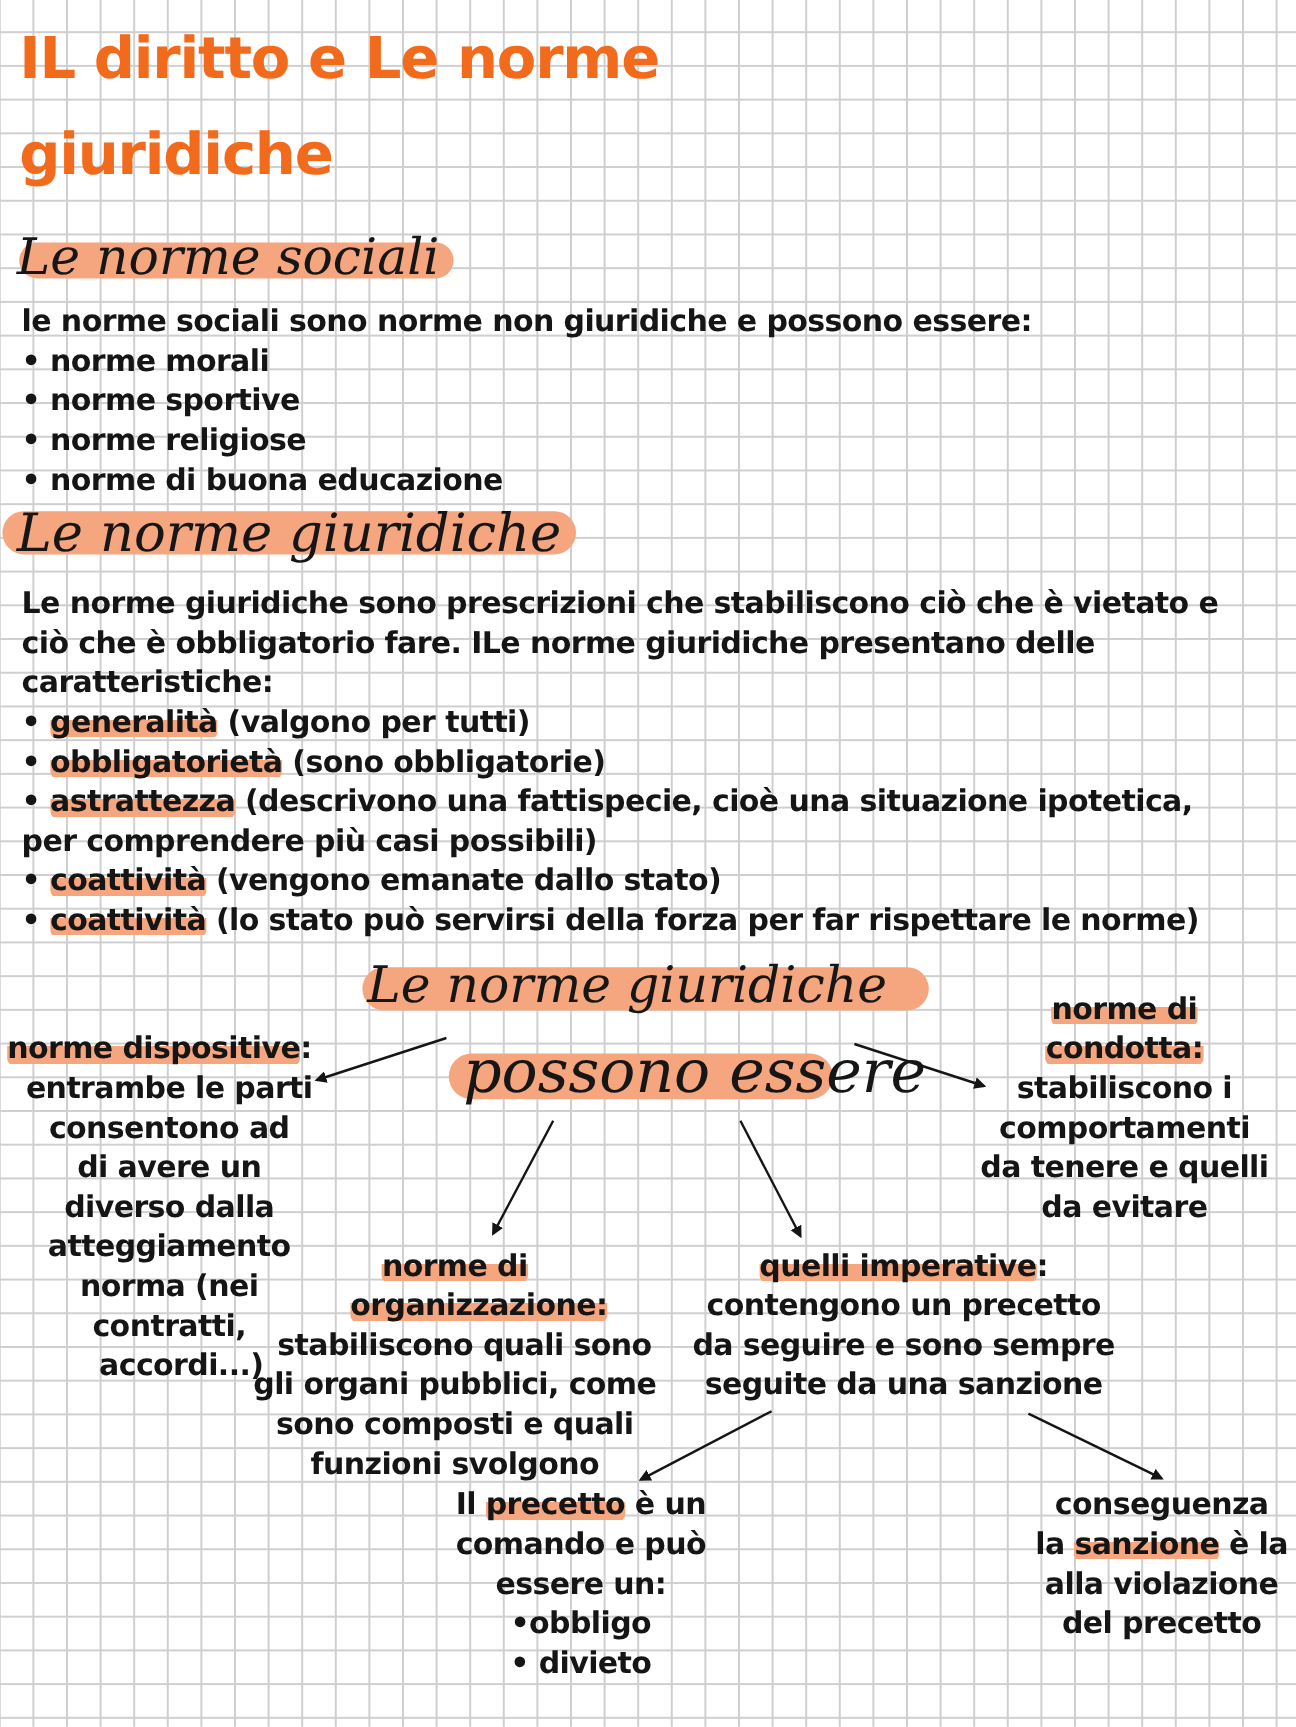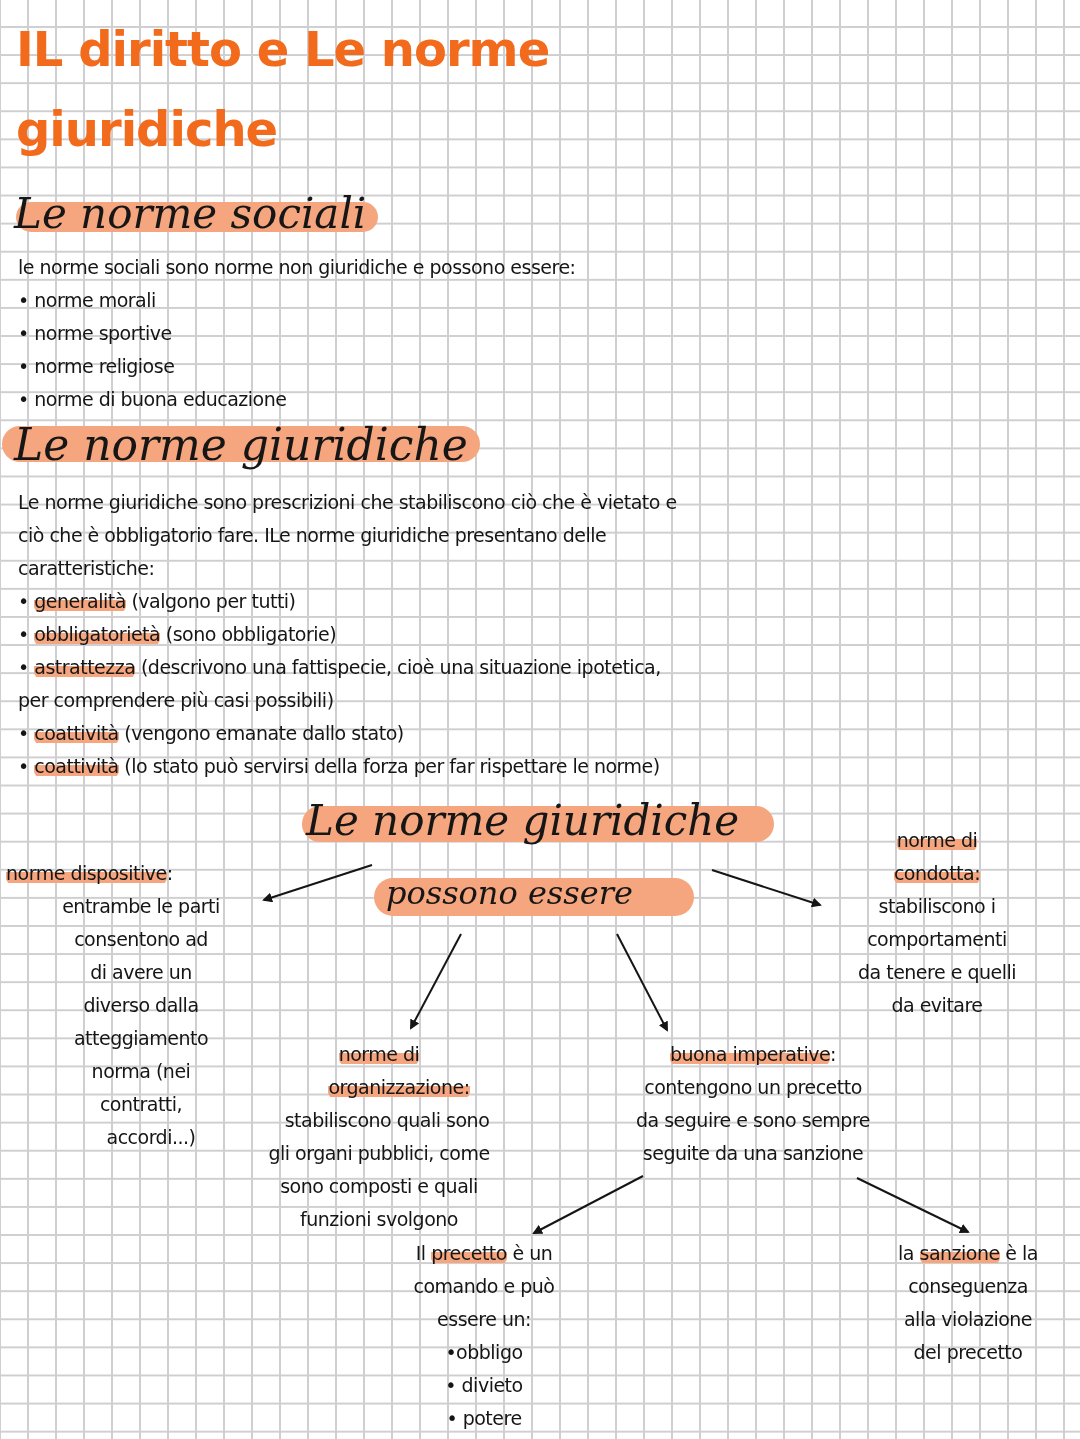--- a/index.html
+++ b/index.html
@@ -22,21 +22,21 @@
   }
   .script {
     font-family:"DejaVu Serif", serif; font-style:italic; font-weight:normal;
     color:#161616; white-space:nowrap; position:absolute;
   }
   .script .hl {
     position:absolute; background:#F5A67E; border-radius:22px; z-index:-1;
   }
   .script span.txt { position:relative; }
   .body-text {
-    font-size:19px; line-height:33px; font-weight:normal; white-space:nowrap;
+    font-size:25px; line-height:33px; font-weight:bold; white-space:nowrap;
     letter-spacing:-0.5px;
   }
   .center { text-align:center; }
   .mark {
     background:linear-gradient(to bottom, transparent 45%, #F5A67E 45%, #F5A67E 95%, transparent 95%);
     border-radius:6px;
   }
   .line { display:block; }
   svg.arrows { position:absolute; left:0; top:0; pointer-events:none; }
 </style>
@@ -76,21 +76,21 @@
   <span class="line">• <span class="mark">astrattezza</span><span> (descrivono una fattispecie, cioè una situazione ipotetica,</span></span>
   <span class="line">per comprendere più casi possibili)</span>
   <span class="line">• <span class="mark">coattività</span><span> (vengono emanate dallo stato)</span></span>
   <span class="line">• <span class="mark">coattività</span><span> (lo stato può servirsi della forza per far rispettare le norme)</span></span>
 </div>
 
 <div class="script" style="left:306px; top:792px; font-size:42px; line-height:58px;">
   <div class="hl" style="left:-4px; top:14px; width:472px; height:36px;"></div>
   <span class="txt">Le norme giuridiche</span>
 </div>
-<div class="script" style="left:386px; top:864px; font-size:32px; line-height:58px;">
+<div class="script" style="left:386px; top:864px; font-size:50px; line-height:58px;">
   <div class="hl" style="left:-12px; top:14px; width:320px; height:38px;"></div>
   <span class="txt">possono essere</span>
 </div>
 
 <div class="abs body-text center" style="left:6px; top:857px; width:270px;">
   <span class="line" style="text-align:left;"><span class="mark">norme dispositive</span><span>:</span></span>
   <span class="line">entrambe le parti</span>
   <span class="line">consentono ad</span>
   <span class="line">di avere un</span>
   <span class="line">diverso dalla</span>
@@ -112,38 +112,37 @@
 <div class="abs body-text center" style="left:206px; top:1038px; width:346px;">
   <span class="line"><span class="mark">norme di</span></span>
   <span class="line" style="padding-left:40px;"><span class="mark">organizzazione:</span></span>
   <span class="line" style="padding-left:16px;">stabiliscono quali sono</span>
   <span class="line">gli organi pubblici, come</span>
   <span class="line">sono composti e quali</span>
   <span class="line">funzioni svolgono</span>
 </div>
 
 <div class="abs body-text center" style="left:560px; top:1038px; width:386px;">
-  <span class="line"><span class="mark">buona imperative</span><span>:</span></span>
+  <span class="line"><span class="mark">quelli imperative</span><span>:</span></span>
   <span class="line">contengono un precetto</span>
   <span class="line">da seguire e sono sempre</span>
   <span class="line">seguite da una sanzione</span>
 </div>
 
 <div class="abs body-text center" style="left:346px; top:1237px; width:276px;">
   <span class="line"><span>Il </span><span class="mark">precetto</span><span> è un</span></span>
   <span class="line">comando e può</span>
   <span class="line">essere un:</span>
   <span class="line">•obbligo</span>
   <span class="line">• divieto</span>
-  <span class="line">• potere</span>
 </div>
 
 <div class="abs body-text center" style="left:856px; top:1237px; width:224px;">
+  <span class="line">conseguenza</span>
   <span class="line"><span>la </span><span class="mark">sanzione</span><span> è la</span></span>
-  <span class="line">conseguenza</span>
   <span class="line">alla violazione</span>
   <span class="line">del precetto</span>
 </div>
 
 <svg class="arrows" width="1080" height="1439" viewBox="0 0 1080 1439">
   <defs>
     <marker id="ah" markerWidth="10" markerHeight="10" refX="8" refY="5" orient="auto" markerUnits="userSpaceOnUse">
       <path d="M0,0 L10,5 L0,10 Z" fill="#151515"></path>
     </marker>
   </defs>

